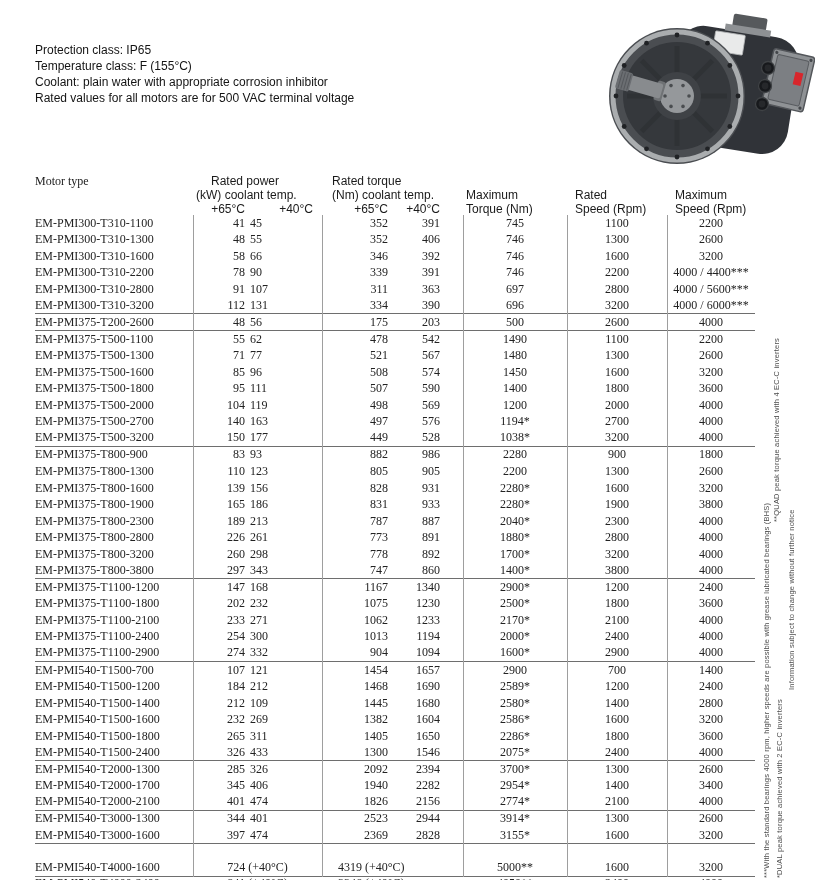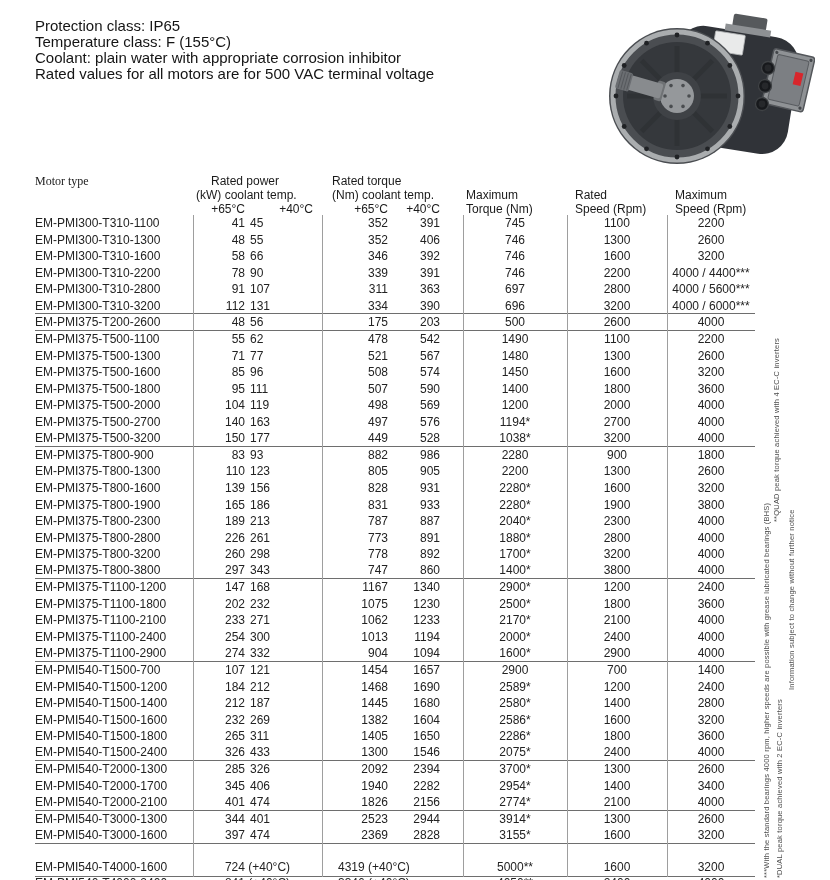--- a/index.html
+++ b/index.html
@@ -1,21 +1,21 @@
 <!DOCTYPE html>
 <html><head>
 <meta charset="utf-8">
 <style>
   * { box-sizing: border-box; margin: 0; padding: 0; }
   html, body { background: #ffffff; }
   body {
     width: 830px; height: 880px; position: relative; overflow: hidden;
     font-family: "Liberation Sans", sans-serif; color: #1e1e1e;
   }
-  .info-block { position: absolute; left: 35px; top: 18px; font-size: 15px; line-height: 16px; color: #141414; }
+  .info-block { position: absolute; left: 35px; top: 42px; font-size: 12px; line-height: 16px; color: #141414; }
   .motor-photo { position: absolute; left: 597px; top: 6px; width: 218px; height: 162px; }
 
   .spec-table { position: absolute; left: 35px; top: 174px; width: 720px; }
   .thead {
     display: grid; position: relative;
     grid-template-columns: 158px 57px 72px 70px 71px 104px 100px 88px;
     grid-template-rows: 14px 14px 13px;
     font-size: 12px; color: #1a1a1a;
   }
   .hm   { grid-column: 1; grid-row: 1; font-family: Liberation Serif, serif; }
@@ -27,21 +27,21 @@
   .hrs1 { grid-column: 7; grid-row: 2; padding-left: 8px; }
   .hms1 { grid-column: 8; grid-row: 2; padding-left: 8px; }
   .hp65 { grid-column: 2; grid-row: 3; text-align: right; padding-right: 5px; }
   .hp40 { grid-column: 3; grid-row: 3; text-align: right; padding-right: 9px; }
   .ht65 { grid-column: 4; grid-row: 3; text-align: right; padding-right: 4px; }
   .ht40 { grid-column: 5; grid-row: 3; text-align: right; padding-right: 23px; }
   .hmt2 { grid-column: 6; grid-row: 3; padding-left: 3px; }
   .hrs2 { grid-column: 7; grid-row: 3; padding-left: 8px; }
   .hms2 { grid-column: 8; grid-row: 3; padding-left: 8px; }
 
-  .rows { position: relative; }
+  .rows { position: relative; font-family: Liberation Serif, serif; }
   .row {
     display: grid;
     grid-template-columns: 158px 57px 72px 70px 71px 104px 100px 88px;
     height: 16.55px; align-items: center; font-size: 12px; color: #222222;
   }
   .row.group-end { border-bottom: 1px solid #6e6e6e; }
   .c-type { text-align: left; white-space: nowrap; }
   .c-p65  { text-align: right; padding-right: 5px; }
   .c-p40  { text-align: left; padding-right: 9px; }
   .c-t65  { text-align: right; padding-right: 4px; }
@@ -445,21 +445,21 @@
       <div class="c-p40">212</div>
       <div class="c-t65">1468</div>
       <div class="c-t40">1690</div>
       <div class="c-maxt">2589*</div>
       <div class="c-speed">1200</div>
       <div class="c-maxs">2400</div>
     </div>
       <div class="row">
       <div class="c-type">EM-PMI540-T1500-1400</div>
       <div class="c-p65">212</div>
-      <div class="c-p40">187</div>
+      <div class="c-p40">109</div>
       <div class="c-t65">1445</div>
       <div class="c-t40">1680</div>
       <div class="c-maxt">2580*</div>
       <div class="c-speed">1400</div>
       <div class="c-maxs">2800</div>
     </div>
       <div class="row">
       <div class="c-type">EM-PMI540-T1500-1600</div>
       <div class="c-p65">232</div>
       <div class="c-p40">269</div>

